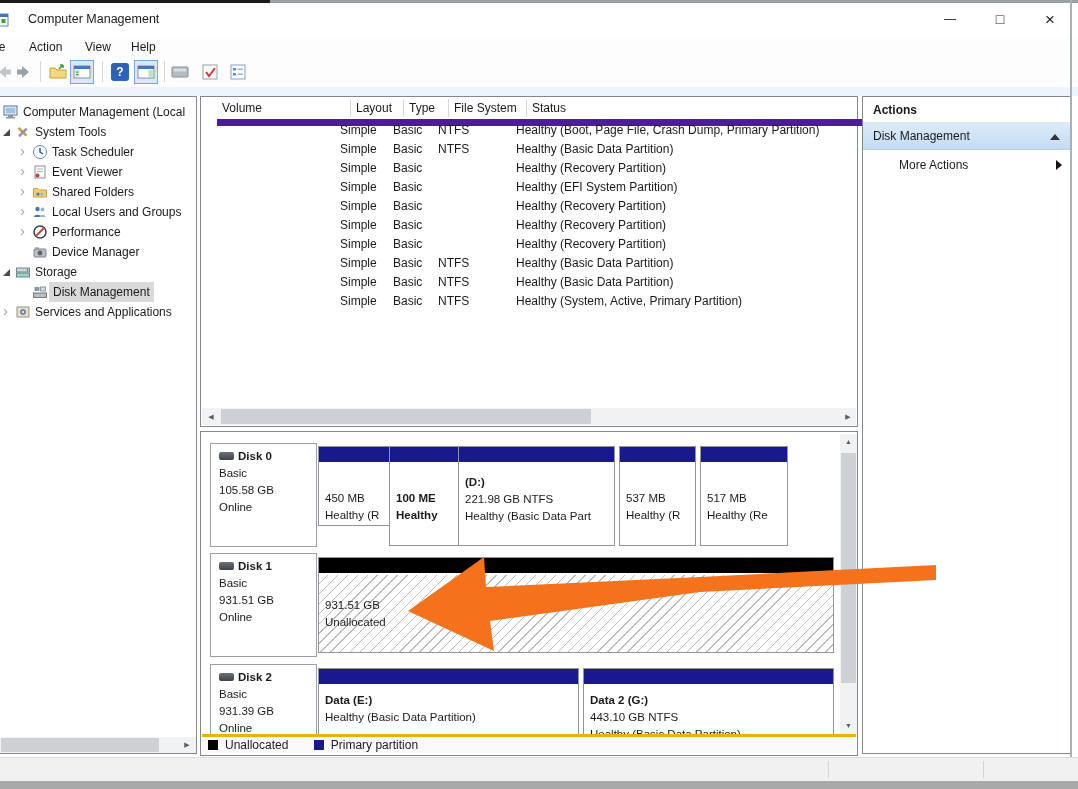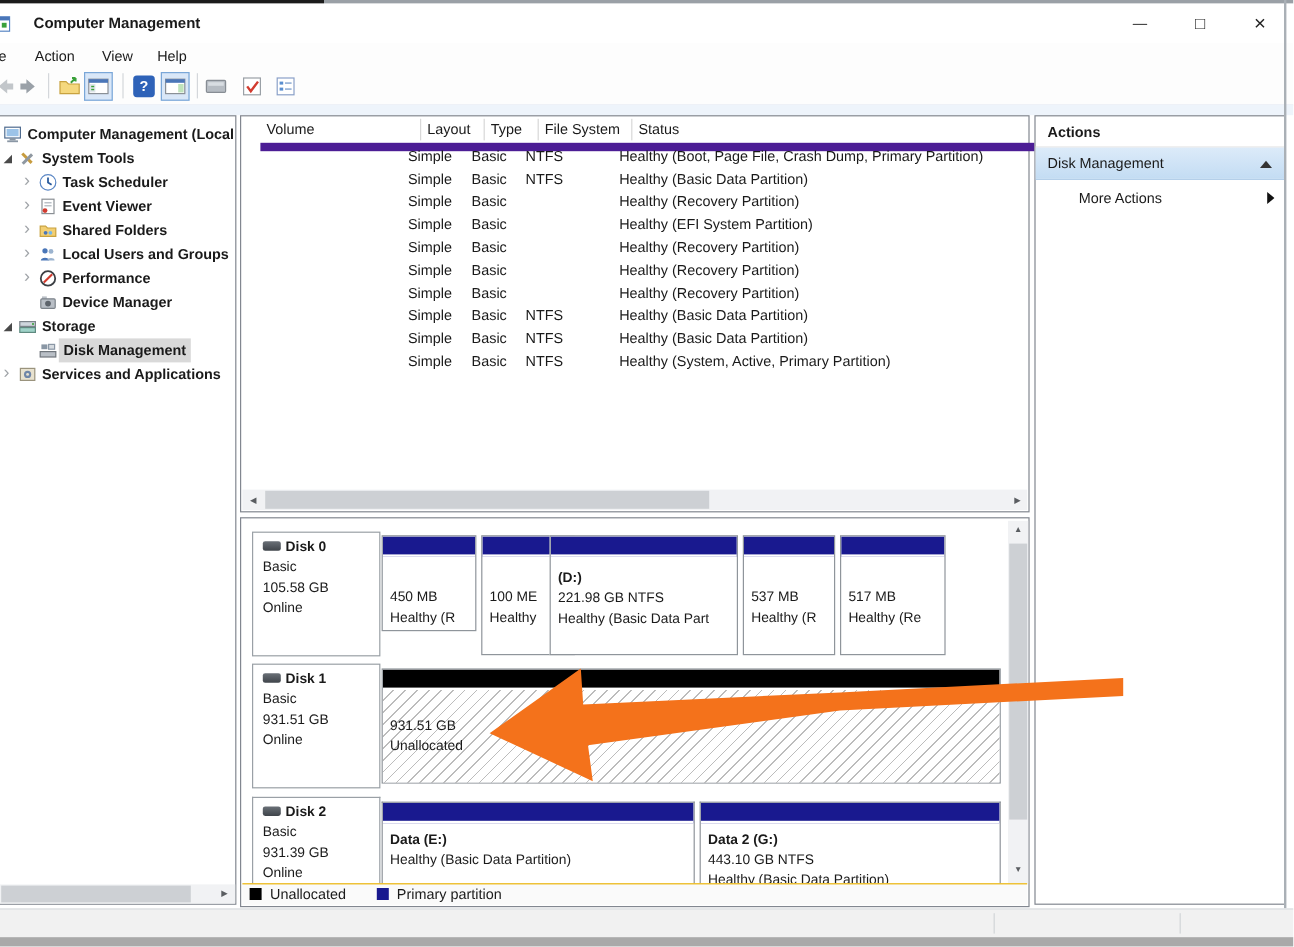--- a/index.html
+++ b/index.html
@@ -1,20 +1,20 @@
 <!DOCTYPE html>
 <html><head>
 <meta charset="utf-8">
 <style>
   html,body{margin:0;padding:0;background:#fff;}
   #screen{position:relative;width:1078px;height:789px;overflow:hidden;background:#fff;
           font-family:"Liberation Sans",sans-serif;color:#1a1a1a;}
   .abs{position:absolute;}
   .pane{position:absolute;background:#fff;border:1px solid #828790;box-sizing:border-box;}
-  .nw{white-space:nowrap;font-weight:bold;}
+  .nw{white-space:nowrap;}
   
   .titlebar{left:0;top:3px;width:1078px;height:33px;background:#fff;}
   .title-text{left:28px;top:0;height:33px;line-height:33px;font-size:12.5px;}
   .capbtn{top:3px;width:46px;height:33px;text-align:center;line-height:33px;color:#222;cursor:default;}
   .menubar{left:0;top:36px;width:1078px;height:22px;background:#fdfdfd;}
   .menuitem{top:0;height:22px;line-height:22px;font-size:12px;padding:0 2px;}
   .toolbar{left:0;top:58px;width:1078px;height:29px;background:#fdfdfd;border-bottom:1px solid #e2e5e9;}
   .tbtn{top:2px;width:24px;height:24px;}
   .tsep{top:3px;width:1px;height:21px;background:#d4d7db;}
   .tsel{background:#d9e7f8;border:1px solid #7aa7d8;box-sizing:border-box;}
@@ -40,21 +40,21 @@
           padding:4px 0 0 8px;box-sizing:border-box;overflow:hidden;}
   .dname{font-weight:bold;}
   .dico{display:inline-block;width:15px;height:8px;background:linear-gradient(#6a7077,#3f444a);
         border-radius:2px;margin-right:4px;}
   .part{position:absolute;border:1px solid #8f959b;background:#fff;box-sizing:border-box;overflow:hidden;}
   .pbar{height:15px;border-bottom:2px solid #fff;background:#19198f;}
   .pbar-un{background:#000;}
   .ptxt{font-size:11.5px;line-height:17px;padding-left:6px;white-space:nowrap;overflow:hidden;}
   .hatch{background-image:repeating-linear-gradient(135deg,#ffffff 0px,#ffffff 6px,#bcbcbc 6px,#bcbcbc 7px);}
   .legendbar{position:absolute;left:1px;bottom:1px;width:654px;height:17px;background:#fafafa;
-             border-top:1px solid #eab308;font-size:12px;line-height:17px;z-index:5;}
+             border-top:3px solid #eab308;font-size:12px;line-height:17px;z-index:5;}
   .lsq{display:inline-block;width:10px;height:10px;margin-right:7px;vertical-align:-1px;}
   
   .sb{position:absolute;background:#f1f2f4;}
   .sbthumb{position:absolute;background:#cdd0d4;}
   .sbarr{position:absolute;color:#5a5d61;font-size:7px;text-align:center;}
   
   .act-head{position:absolute;left:0;top:0;width:100%;height:26px;line-height:26px;font-size:12px;
             font-weight:bold;padding-left:10px;box-sizing:border-box;border-bottom:1px solid #e4e4e4;}
   .act-group{position:absolute;left:0;top:26px;width:100%;height:27px;line-height:27px;font-size:12px;
              padding-left:10px;box-sizing:border-box;background:linear-gradient(#dcebf9,#c3dcf3);
@@ -363,21 +363,21 @@
       <div>105.58 GB</div>
       <div>Online</div>
     </div>
     <div class="part" style="left:117px;top:14px;width:79px;height:80px;">
       <div class="pbar"></div>
       <div class="ptxt" style="padding-top:26px;">
         <div>450 MB</div>
         <div>Healthy (R</div>
       </div>
     </div>
-    <div class="part" style="left:200px;top:14px;width:78px;height:100px;">
+    <div class="part" style="left:188px;top:14px;width:78px;height:100px;font-weight:bold;">
       <div class="pbar"></div>
       <div class="ptxt" style="padding-top:26px;">
         <div>100 ME</div>
         <div>Healthy</div>
       </div>
     </div>
     <div class="part" style="left:257px;top:14px;width:157px;height:100px;">
       <div class="pbar"></div>
       <div class="ptxt" style="padding-top:10px;">
         <div class="dname">(D:)</div>

